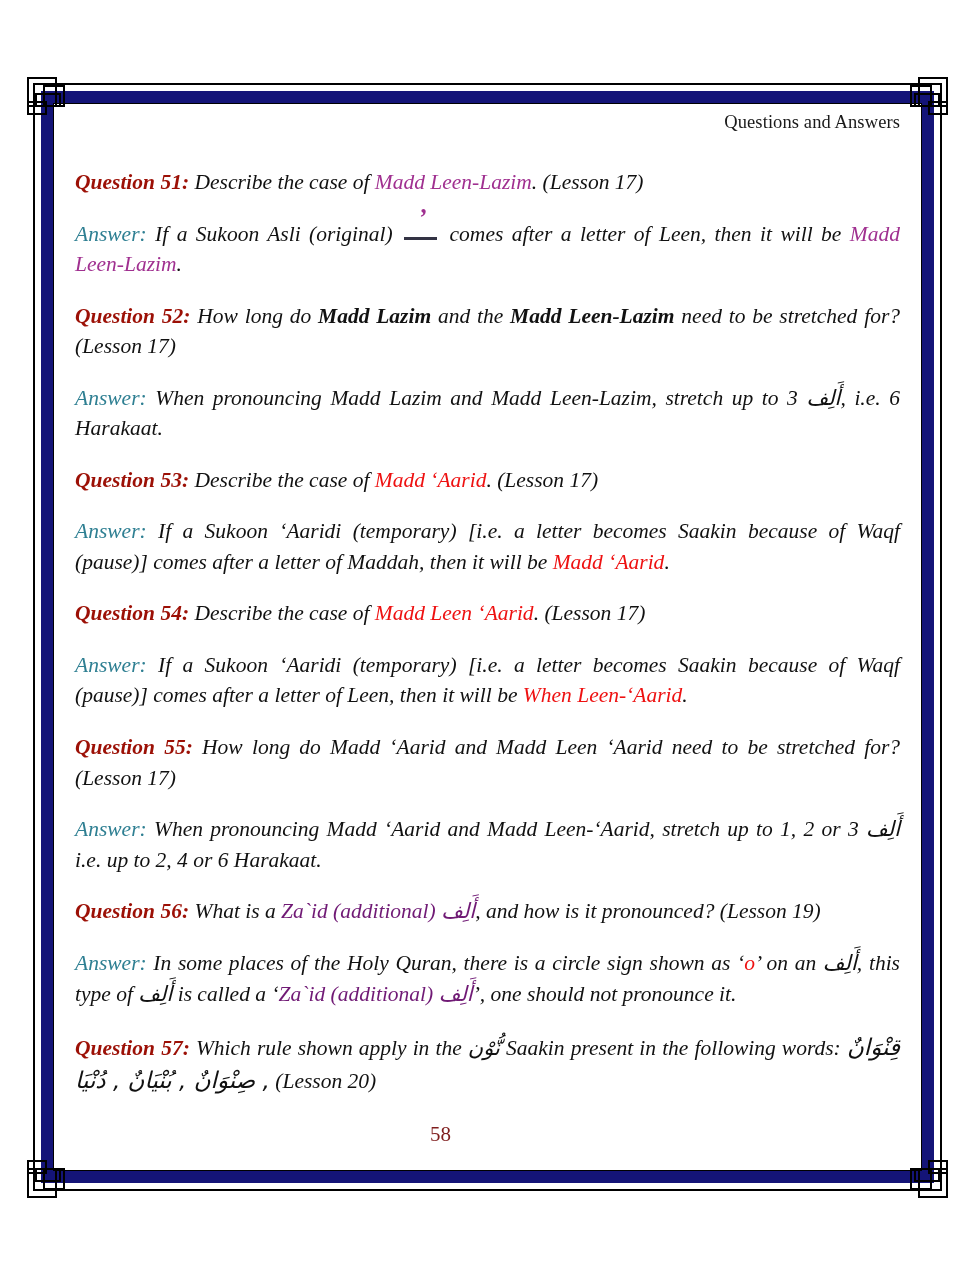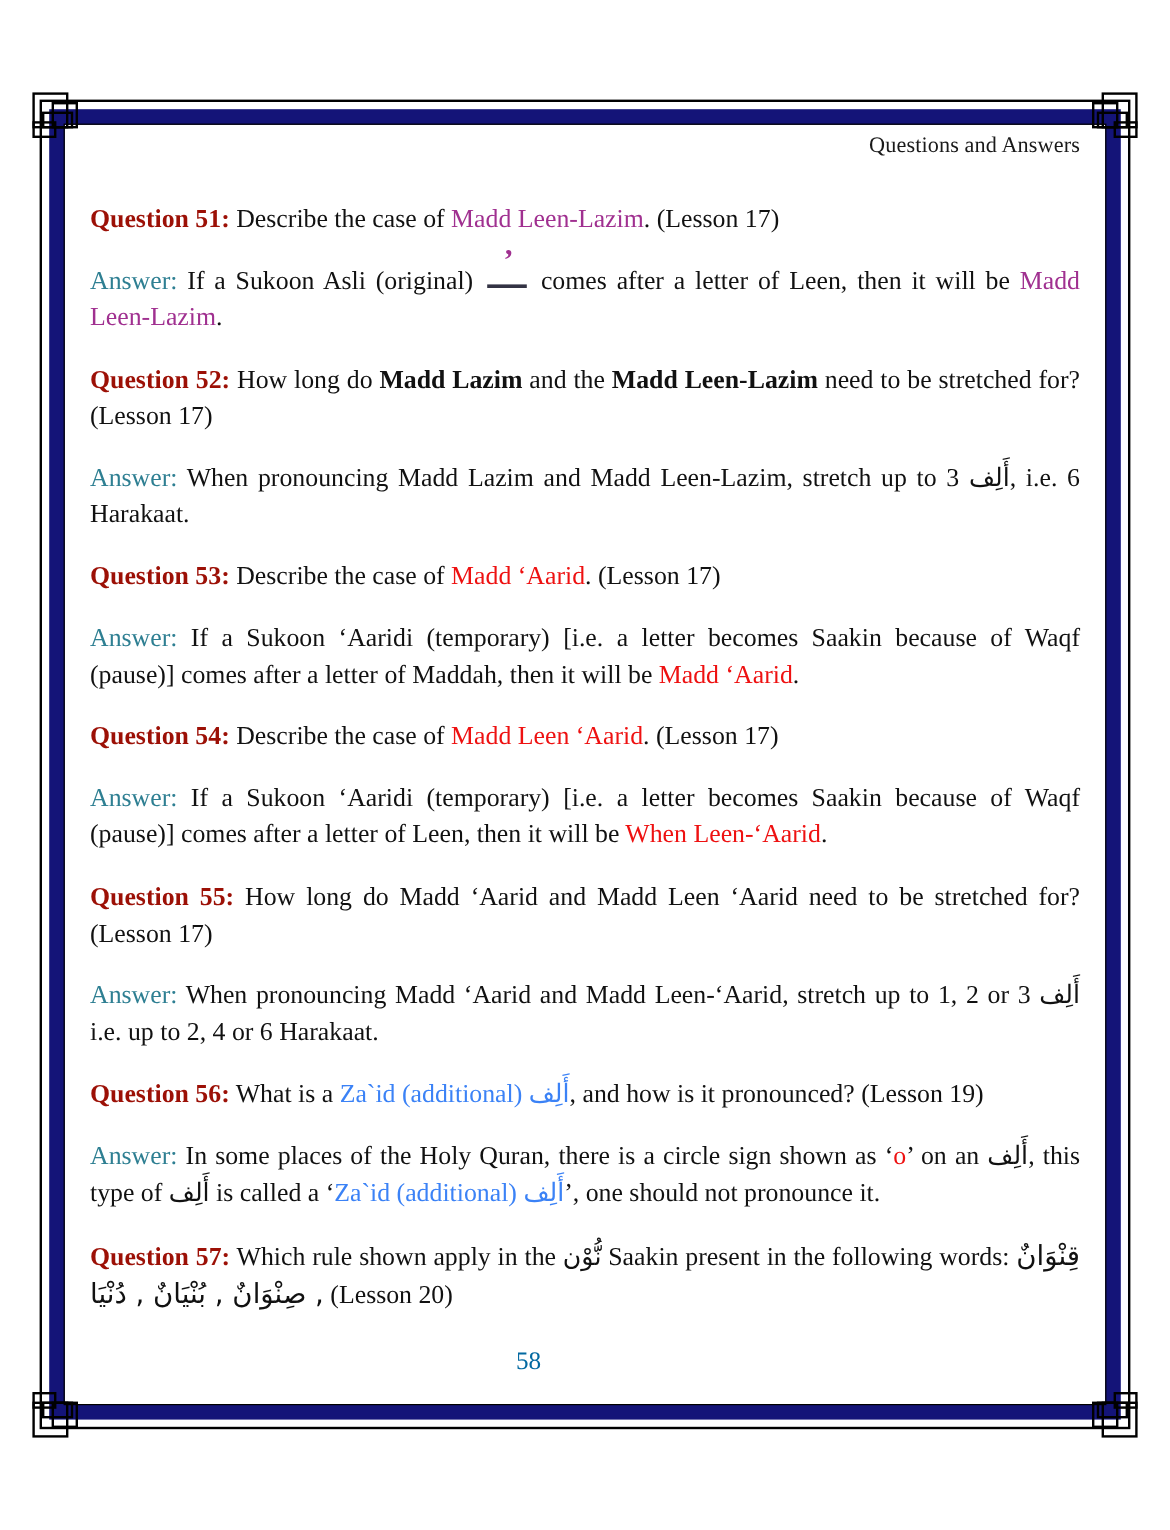--- a/index.html
+++ b/index.html
@@ -90,41 +90,42 @@
   .header-line {
     text-align: right;
     font-size: 18.5px;
     color: #1a1a1a;
     letter-spacing: 0.1px;
     margin: 0 0 34px 0;
   }
 
   .qa-block {
     margin: 0 0 9px 0;
+    font-style: italic;
   }
   p.para {
     margin: 0 0 21px 0;
     font-size: 21.5px;
     line-height: 1.42;
     text-align: justify;
     text-justify: inter-word;
     color: #111111;
   }
 
   .q-label {
     color: #9c1006;
     font-weight: bold;
   }
   .a-label {
     color: #2e7f92;
     font-weight: normal;
   }
   .purple { color: #a03090; }
   .red    { color: #ee1111; }
-  .cyan   { color: #3b82f6; margin-top: 16px; }
+  .cyan   { color: #701a75; margin-top: 16px; }
   .bold   { font-weight: bold; }
 
   .ar {
     font-family: "DejaVu Sans", sans-serif;
     font-size: 21px;
     direction: rtl;
     unicode-bidi: isolate;
   }
   .ar-big {
     font-family: "DejaVu Sans", sans-serif;
@@ -159,21 +160,21 @@
     background: #333344;
   }
 
   .page-number {
     position: absolute;
     left: 0;
     top: 1122px;
     width: 881px;
     text-align: center;
     font-size: 21px;
-    color: #0369a1;
+    color: #7f1d1d;
   }
   .site-footer {
     position: absolute;
     left: 0;
     top: 1196px;
     width: 975px;
     text-align: center;
     font-size: 16.5px;
     color: #111111;
   }

